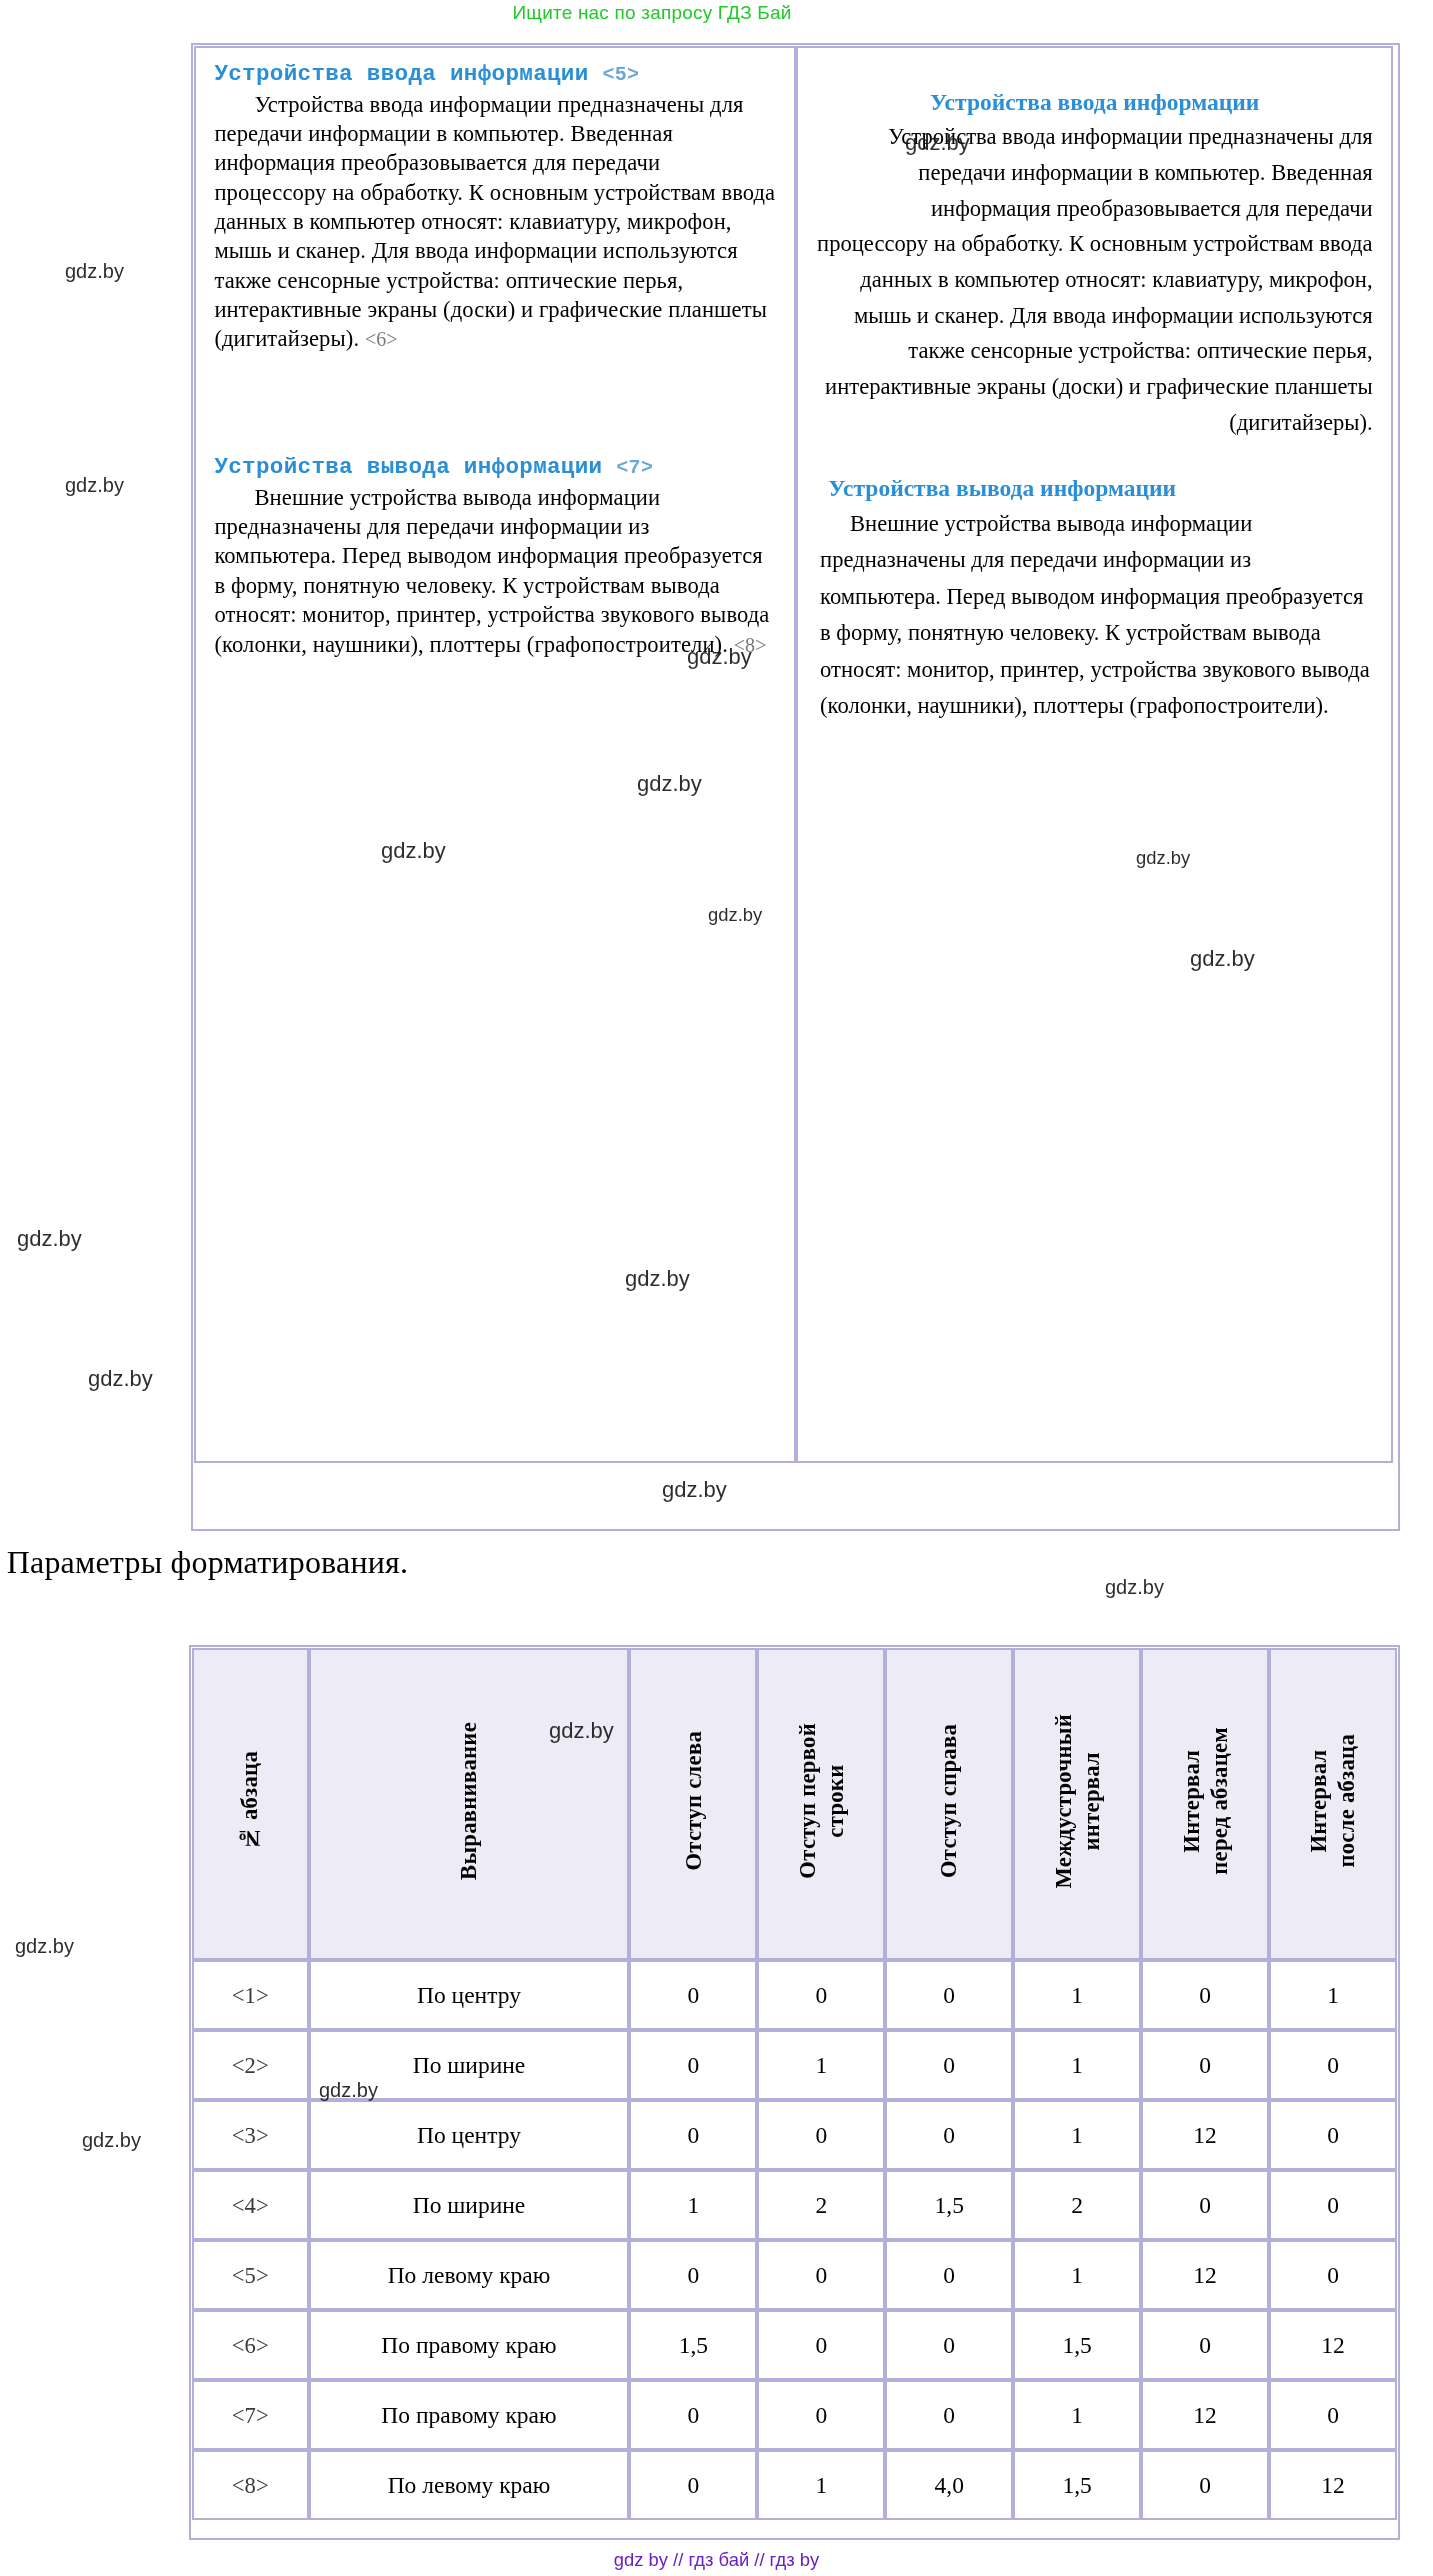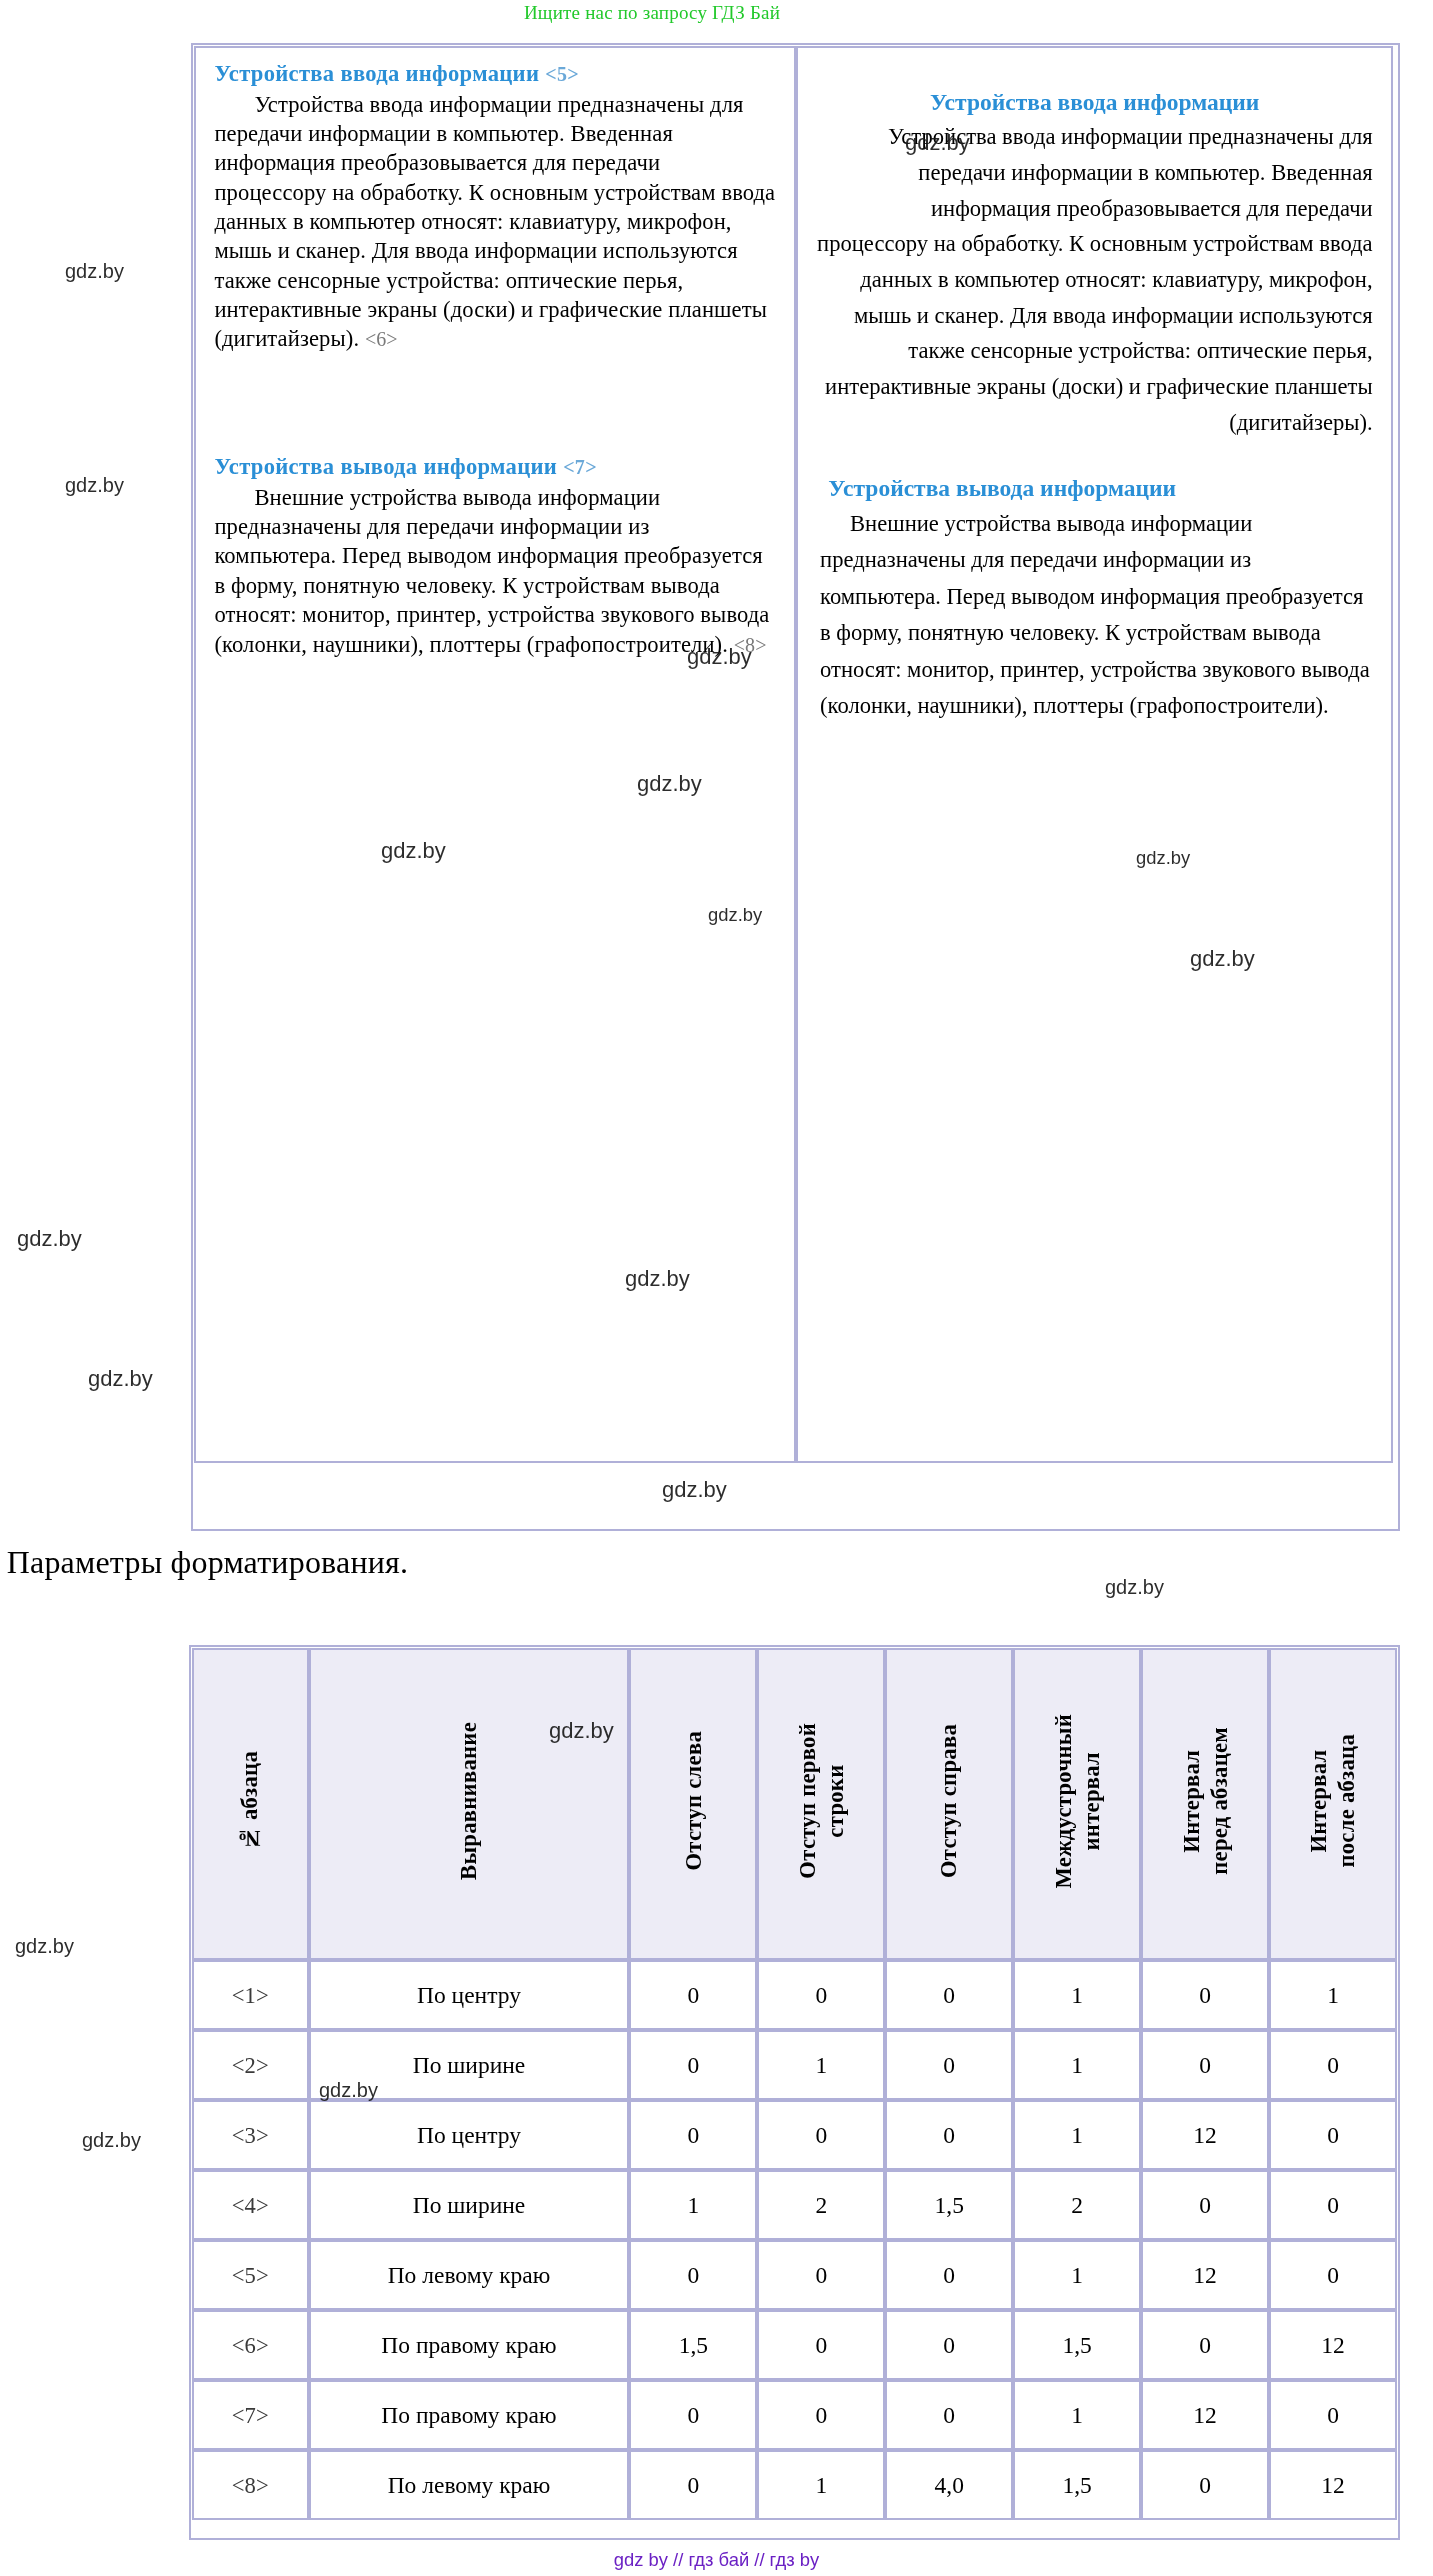--- a/index.html
+++ b/index.html
@@ -16,21 +16,21 @@
     overflow: hidden;
   }
 
   
   .top-banner {
     position: absolute;
     top: 1.7px;
     left: 0;
     width: 1304px;
     text-align: center;
-    font-family: Liberation Serif, serif;
+    font-family: Liberation Sans, sans-serif;
     font-size: 19px;
     color: #22c92b;
     letter-spacing: 0.2px;
     white-space: nowrap;
   }
 
   
   .wm {
     position: absolute;
     font-family: "Liberation Sans", sans-serif;
@@ -85,20 +85,21 @@
     height: 1417px;
   }
 
   .sec-title {
     color: #2a8fd6;
     font-weight: bold;
     font-size: 22.6px;
     letter-spacing: 0.3px;
     margin: 0 0 1.7px 0;
     line-height: 1.25;
+    font-family: Liberation Mono, monospace;
   }
   .sec-title .marker {
     color: #6aa8d8;
     font-weight: bold;
     font-size: 20px;
   }
   .para {
     font-size: 22.6px;
     line-height: 1.30;
     margin: 0;

